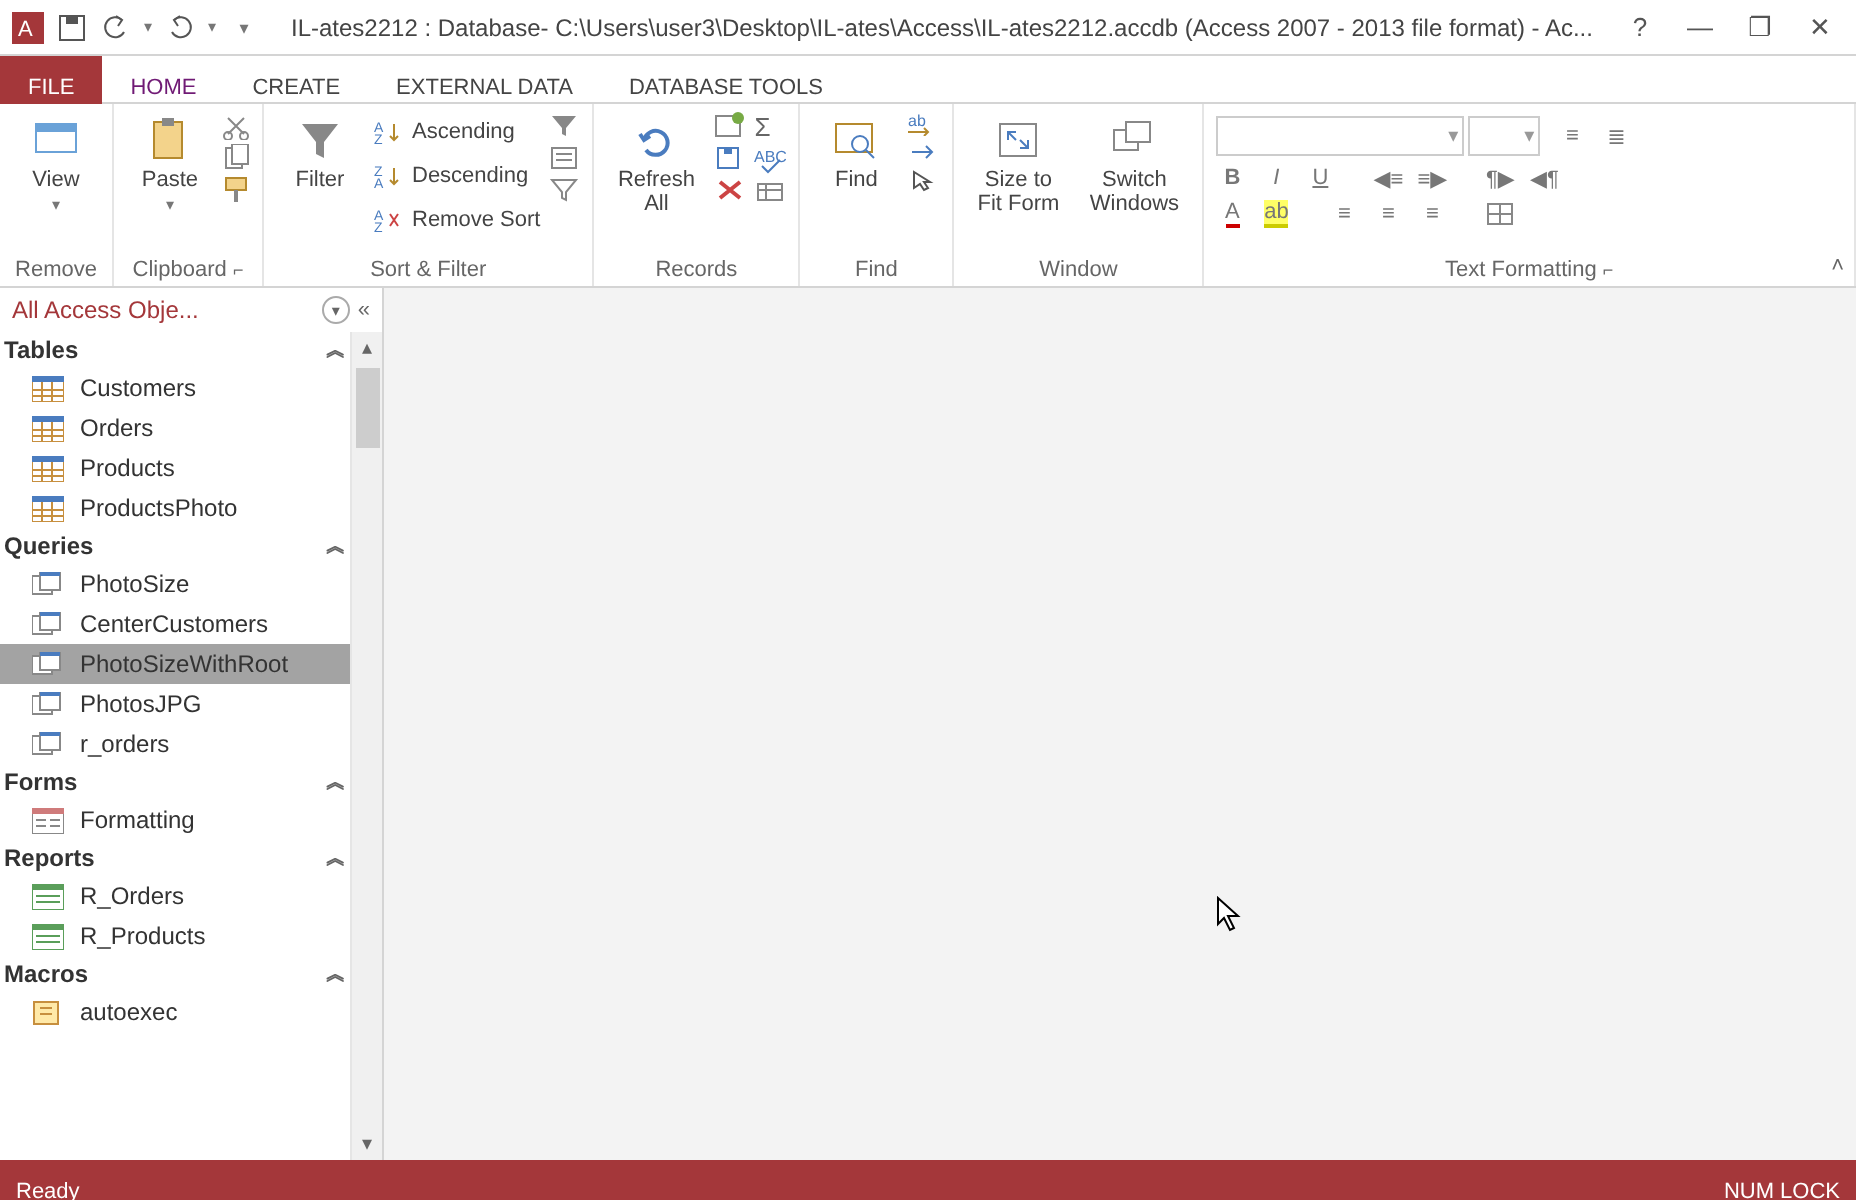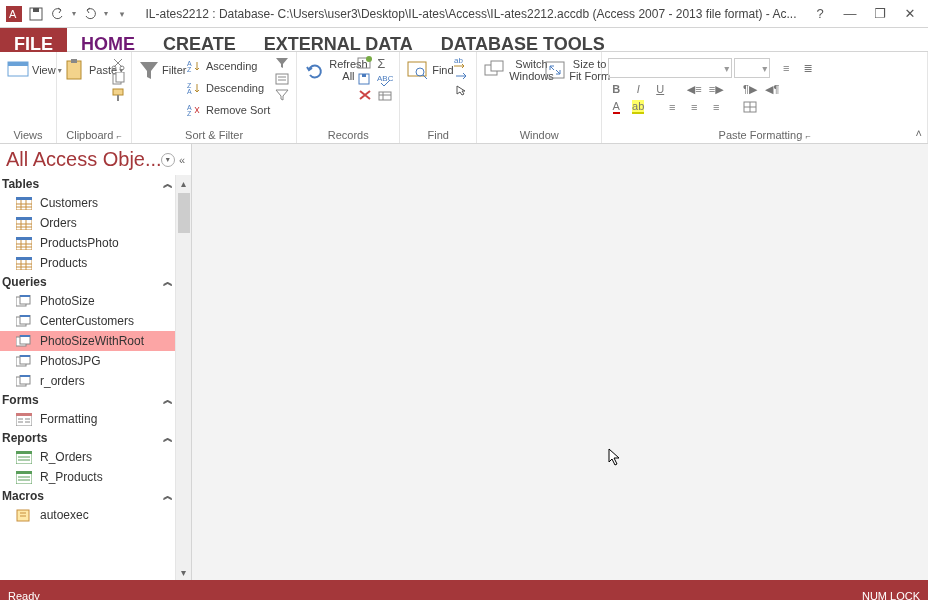--- a/index.html
+++ b/index.html
@@ -8,53 +8,53 @@
 
 .titlebar { height: 28px; background: #fff; display: flex; align-items: center; border-bottom: 1px solid #d4d4d4; }
 .titlebar .qat { display: flex; align-items: center; gap: 2px; padding-left: 4px; }
 .titlebar .qat .icon-box { width: 20px; height: 20px; display: flex; align-items: center; justify-content: center; }
 .titlebar .title-text { flex: 1; text-align: center; font-size: 12px; color: #444; white-space: nowrap; overflow: hidden; }
 .titlebar .winctrl { display: flex; gap: 10px; padding-right: 8px; }
 .titlebar .winctrl span { width: 20px; text-align: center; color: #555; font-size: 13px; cursor: default; }
 
 
 .tabs { height: 24px; display: flex; align-items: stretch; border-bottom: 1px solid #d4d4d4; }
-.tab { padding: 16px 14px; display: flex; align-items: center; font-size: 18px; color: #444; font-weight: bold; }
+.tab { padding: 16px 14px; display: flex; align-items: center; font-size: 11px; color: #444; }
 .tab.file { background: #a4373a; color: #fff; }
 .tab.active { color: #701a75; border-bottom: 2px solid #a4373a; }
 
 
 .ribbon { height: 92px; background: #fff; border-bottom: 1px solid #d4d4d4; display: flex; position: relative; }
 .group { border-right: 1px solid #e5e5e5; display: flex; flex-direction: column; justify-content: space-between; padding: 2px 6px 0 6px; }
 .group-body { display: flex; align-items: flex-start; gap: 4px; flex: 1; }
 .group-label { text-align: center; font-size: 11px; color: #666; padding: 2px 0; white-space: nowrap; }
-.bigbtn { display: flex; flex-direction: row; align-items: center; justify-content: flex-start; width: 44px; padding-top: 4px; gap: 2px; }
+.bigbtn { display: flex; flex-direction: column; align-items: center; justify-content: flex-start; width: 44px; padding-top: 4px; gap: 2px; }
 .bigbtn .ic { width: 24px; height: 24px; display: flex; align-items: center; justify-content: center; }
 .bigbtn .lbl { font-size: 11px; color: #444; text-align: center; line-height: 12px; }
 .col { display: flex; flex-direction: column; gap: 2px; padding-top: 2px; }
 .smallrow { display: flex; align-items: center; gap: 4px; font-size: 11px; color: #444; height: 20px; }
 .smallrow .ic { width: 16px; height: 16px; display: flex; align-items: center; justify-content: center; }
 .icon-cluster { display: flex; gap: 6px; }
 .icon-cluster .ic { width: 16px; height: 14px; display: flex; align-items: center; justify-content: center; color: #777; font-size: 11px; }
 .fontbox { width: 124px; height: 20px; border: 1px solid #ccc; display: flex; align-items: center; justify-content: flex-end; padding-right: 2px; font-size: 10px; color: #999; }
 .fontsize { width: 36px; height: 20px; border: 1px solid #ccc; margin-left: 2px; display: flex; align-items: center; justify-content: flex-end; padding-right: 2px; font-size: 10px; color: #999; }
 .collapse-chevron { position: absolute; right: 6px; bottom: 4px; font-size: 11px; color: #666; }
 
 
 .main { display: flex; height: 436px; }
 .navpane { width: 192px; border-right: 1px solid #d4d4d4; background: #fff; display: flex; flex-direction: column; }
 .navhead { display: flex; align-items: center; padding: 4px 6px; }
-.navhead .title { flex: 1; color: #a4373a; font-size: 20px; white-space: nowrap; overflow: hidden; }
+.navhead .title { flex: 1; color: #a4373a; font-size: 12px; white-space: nowrap; overflow: hidden; }
 .navhead .dd { width: 14px; height: 14px; border: 1px solid #aaa; border-radius: 50%; display: flex; align-items: center; justify-content: center; font-size: 8px; color: #666; }
 .navhead .coll { font-size: 11px; color: #666; padding-left: 4px; }
 .section-head { display: flex; align-items: center; padding: 2px 2px; font-weight: bold; font-size: 12px; color: #333; }
 .section-head .sh-label { flex: 1; }
 .section-head .chev { font-size: 10px; color: #666; }
 .nav-item { display: flex; align-items: center; gap: 8px; padding: 3px 6px 3px 16px; font-size: 12px; color: #333; }
-.nav-item.selected { background: #fca5a5; }
+.nav-item.selected { background: #a3a3a3; }
 .nav-item .obj-ic { width: 16px; height: 14px; display: flex; align-items: center; justify-content: center; }
 .scrolltrack { width: 16px; background: #f0f0f0; border-left: 1px solid #e5e5e5; display: flex; flex-direction: column; align-items: center; }
 .scrolltrack .arrow { height: 16px; font-size: 10px; color: #666; display: flex; align-items: center; }
 .scrolltrack .thumb { width: 12px; background: #cdcdcd; }
 .workspace { flex: 1; background: #f3f3f3; position: relative; }
 .cursor { position: absolute; left: 416px; top: 304px; font-size: 14px; color: #000; }
 
 
 .statusbar { height: 32px; background: #a4373a; color: #fff; display: flex; align-items: center; padding: 0 8px; font-size: 11px; }
 .statusbar .left { flex: 1; }
@@ -120,21 +120,21 @@
         <span class="ic">
           <svg width="24" height="24">
               <rect x="2" y="4" width="20" height="14" fill="none" stroke="#6aa2d8"></rect>
               <rect x="2" y="4" width="20" height="4" fill="#6aa2d8"></rect>
             </svg>
         </span>
         <span class="lbl">View</span>
         <span style="font-size:8px;color:#777">▾</span>
       </div>
     </div>
-    <div class="group-label">Views</div>
+    <div class="group-label">Remove</div>
   </div>
 
   <div class="group">
     <div class="group-body">
       <div class="bigbtn">
         <span class="ic">
           <svg width="24" height="26">
               <rect x="4" y="4" width="14" height="18" fill="#f3d38b" stroke="#b58a2e"></rect>
               <rect x="8" y="2" width="6" height="4" fill="#888"></rect>
             </svg>
@@ -311,40 +311,40 @@
               <path d="M3 2 L3 10 L6 8 L8 11 L10 10 L8 7 L11 7 Z" fill="#fff" stroke="#555"></path>
             </svg>
           </span>
       </div>
     </div>
     <div class="group-label">Find</div>
   </div>
 
   <div class="group">
     <div class="group-body">
-      <div class="bigbtn" style="width:56px">
-        <span class="ic">
-            <svg width="24" height="22">
-              <rect x="2" y="6" width="12" height="10" fill="#fff" stroke="#888"></rect>
-              <rect x="8" y="2" width="12" height="10" fill="#fff" stroke="#888"></rect>
-            </svg>
-          </span>
-        <span class="lbl" style="white-space:pre">Switch
-Windows</span>
-      </div>
       <div class="bigbtn" style="width:52px">
         <span class="ic">
             <svg width="24" height="22">
               <rect x="3" y="3" width="18" height="16" fill="none" stroke="#888"></rect>
               <path d="M7 7 L11 11 M7 11 L7 7 L11 7" stroke="#4a7cbf" fill="none"></path>
               <path d="M17 15 L13 11 M17 11 L17 15 L13 15" stroke="#4a7cbf" fill="none"></path>
             </svg>
           </span>
         <span class="lbl" style="white-space:pre">Size to
 Fit Form</span>
+      </div>
+      <div class="bigbtn" style="width:56px">
+        <span class="ic">
+            <svg width="24" height="22">
+              <rect x="2" y="6" width="12" height="10" fill="#fff" stroke="#888"></rect>
+              <rect x="8" y="2" width="12" height="10" fill="#fff" stroke="#888"></rect>
+            </svg>
+          </span>
+        <span class="lbl" style="white-space:pre">Switch
+Windows</span>
       </div>
     </div>
     <div class="group-label">Window</div>
   </div>
 
   <div class="group" style="flex:1">
     <div class="group-body" style="flex-direction:column;gap:4px;padding-top:4px">
       <div style="display:flex;align-items:center">
         <div class="fontbox">▾</div>
         <div class="fontsize">▾</div>
@@ -377,21 +377,21 @@
         <span class="ic">≡</span>
         <span style="width:6px"></span>
         <span class="ic">
             <svg width="14" height="12">
               <rect x="1" y="1" width="12" height="10" fill="none" stroke="#888"></rect>
               <path d="M1 6 L13 6 M7 1 L7 11" stroke="#888"></path>
             </svg>
           </span>
       </div>
     </div>
-    <div class="group-label"><span>Paste Formatting</span> <span style="font-size:9px">⌐</span></div>
+    <div class="group-label"><span>Text Formatting</span> <span style="font-size:9px">⌐</span></div>
   </div>
 
   <span class="collapse-chevron">˄</span>
 </div>
 
 <div class="main">
   <div class="navpane">
     <div class="navhead">
       <span class="title">All Access Obje...</span>
       <span class="dd">▾</span>
@@ -424,31 +424,31 @@
             <span>Orders</span>
           </div>
           <div class="nav-item">
             <span class="obj-ic">
               <svg width="16" height="13">
                 <rect x="0" y="0" width="16" height="13" fill="#fff" stroke="#c78f3e"></rect>
                 <rect x="0" y="0" width="16" height="3" fill="#4a7cbf"></rect>
                 <path d="M0 7 L16 7 M0 10 L16 10 M5 3 L5 13 M10 3 L10 13" stroke="#c78f3e"></path>
               </svg>
             </span>
-            <span>ProductsPhoto</span>
+            <span>Products</span>
           </div>
           <div class="nav-item">
             <span class="obj-ic">
               <svg width="16" height="13">
                 <rect x="0" y="0" width="16" height="13" fill="#fff" stroke="#c78f3e"></rect>
                 <rect x="0" y="0" width="16" height="3" fill="#4a7cbf"></rect>
                 <path d="M0 7 L16 7 M0 10 L16 10 M5 3 L5 13 M10 3 L10 13" stroke="#c78f3e"></path>
               </svg>
             </span>
-            <span>Products</span>
+            <span>ProductsPhoto</span>
           </div>
           <div class="section-head">
             <span class="sh-label">Queries</span>
             <span class="chev">︽</span>
           </div>
           <div class="nav-item">
             <span class="obj-ic">
               <svg width="16" height="13">
                 <rect x="0" y="2" width="10" height="9" fill="#fff" stroke="#888"></rect>
                 <rect x="4" y="0" width="10" height="9" fill="#fff" stroke="#888"></rect>

